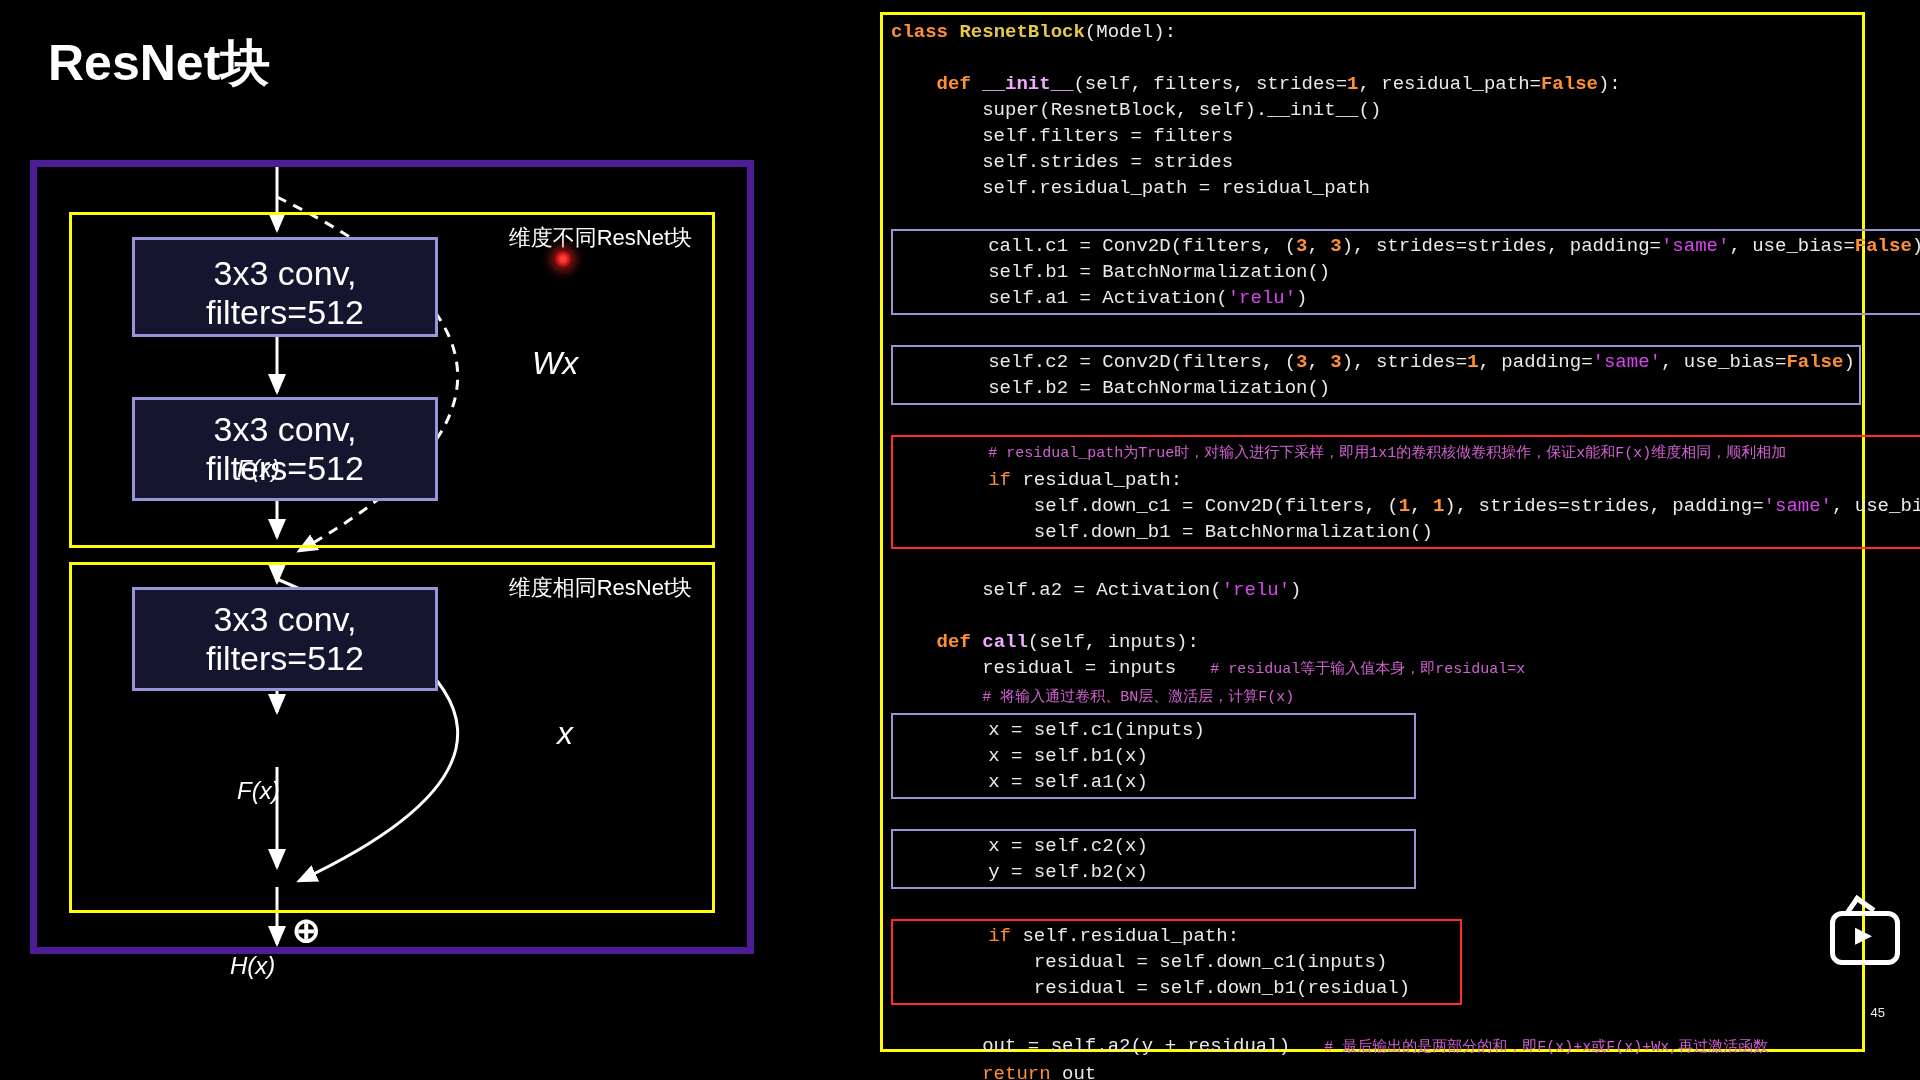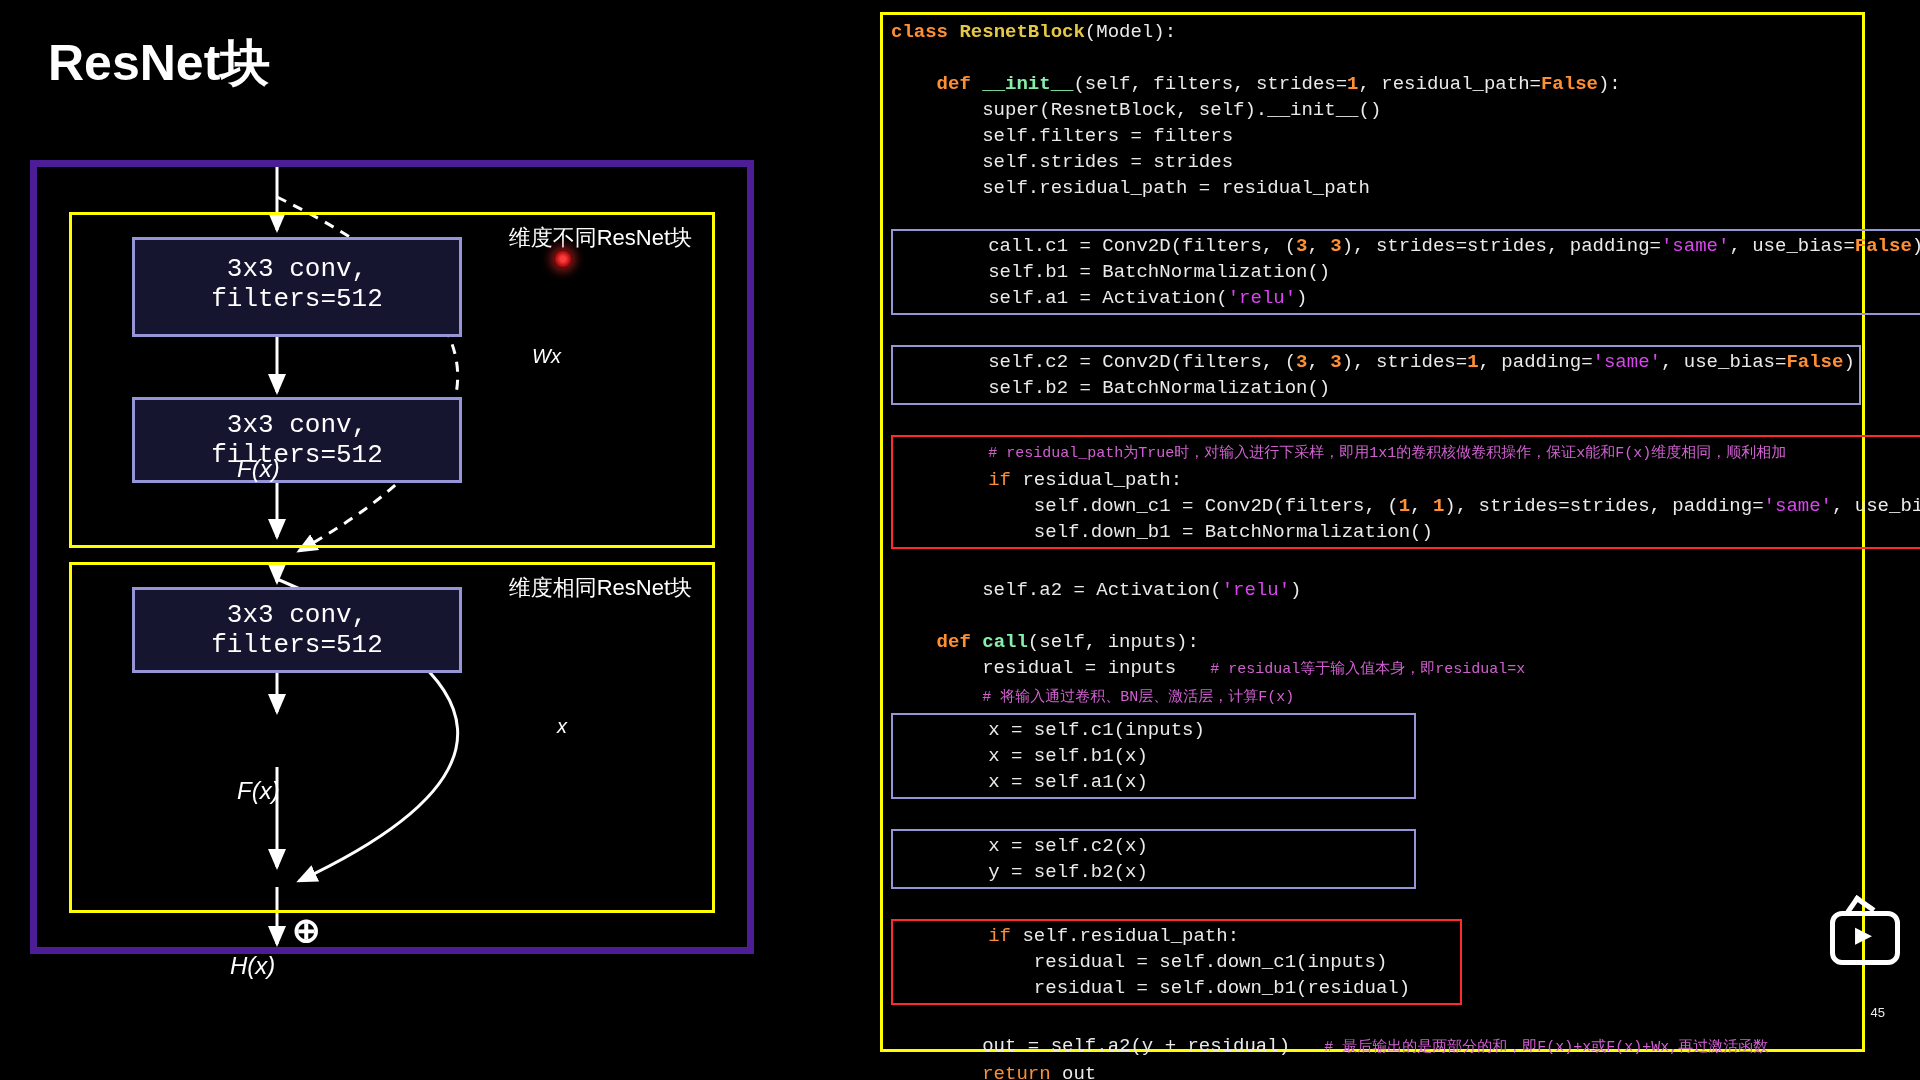--- a/index.html
+++ b/index.html
@@ -32,60 +32,59 @@
     position: absolute;
     border: 3px solid #ffff00;
   }
   .inner1 { top: 45px; left: 32px; width: 640px; height: 330px; }
   .inner2 { top: 395px; left: 32px; width: 640px; height: 345px; }
   .node {
     position: absolute;
     border: 3px solid #9595d8;
     background: #151530;
     color: #fff;
-    font-size: 26px;
+    font-size: 34px;
     text-align: center;
-    padding: 10px 12px;
+    padding: 10px 0;
     width: 300px;
-    font-family: Liberation Mono, monospace;
   }
   .n1 { top: 22px; left: 60px; height: 70px; padding-top: 14px;}
   .n2 { top: 182px; left: 60px; }
   .n3 { top: 22px; left: 60px; }
   .n4 { top: 152px; left: 60px; }
   .block-label {
     position: absolute;
     color: #fff;
     font-size: 22px;
   }
   .oplus {
     position: absolute;
     font-size: 34px;
     font-weight: bold;
     line-height: 30px;
   }
   .fxlabel { position: absolute; font-size: 24px; font-style: italic; }
-  .skip-label { position: absolute; font-size: 20px; font-style: italic;}
+  .skip-label { position: absolute; font-size: 32px; font-style: italic;}
   .code-panel {
     position: absolute;
     top: 12px;
     left: 880px;
     width: 985px;
     height: 1040px;
     border: 3px solid #ffff00;
     font-family: "Courier New", monospace;
     font-size: 19px;
     line-height: 26px;
     white-space: pre;
     padding: 4px 8px;
     box-sizing: border-box;
   }
   .kw { color: #ff8f33; font-weight: bold; }
   .kw2 { color: #ff8f33; }
-  .fn { color: #86efac; font-weight: bold; }
+  .fn { color: #f0abfc; font-weight: bold; }
   .cls { color: #e5c844; font-weight: bold; }
   .const { color: #ff8f33; font-weight: bold;}
   .str { color: #d946ef; margin-top: 28px; }
   .cmt { color: #d060d0; font-size: 15px; }
   .plain { color: #eaeaea; }
   .box { border: 2px solid; padding: 2px 4px; margin: 2px 0; display: inline-block; box-sizing: border-box;}
   .box-purple { border-color: #9595d8; }
   .box-red { border-color: #ff2a2a; }
   .pagenum {
     position: absolute;

